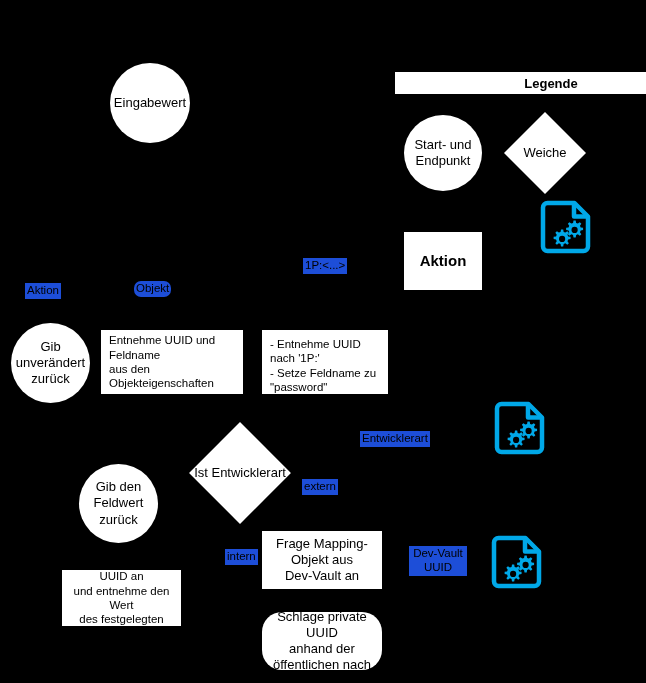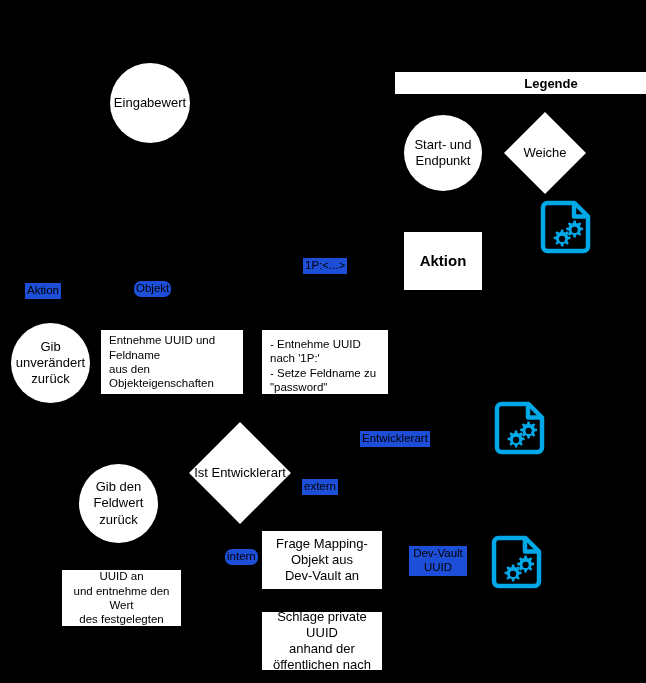--- a/index.html
+++ b/index.html
@@ -135,21 +135,21 @@
     <div class="diamond-shape"></div>
     <div class="diamond-label">Ist Entwicklerart</div>
   </div>
 
   <div class="node circle" style="left:79px; top:464px; width:79px; height:79px;">Gib den
 Feldwert
 zurück</div>
 
   <div class="edge-label" style="left:302px; top:479px;text-align:center;">extern</div>
 
-  <div class="edge-label" style="left:225px; top:549px;border-radius:7px;">intern</div>
+  <div class="edge-label" style="left:225px; top:549px;">intern</div>
 
   <div class="node rect" style="left:262px; top:531px; width:120px; height:58px; font-size:13px;">Frage Mapping-
 Objekt aus
 Dev-Vault an</div>
 
   <div class="edge-label" style="left:409px; top:546px; width:54px;">Dev-Vault
 UUID</div>
 
   <div class="gear-doc-icon" style="left:488px; top:535px; width:54px; height:54px;">
     <svg width="54" height="54" viewBox="0 0 54 54" xmlns="http://www.w3.org/2000/svg">
@@ -161,21 +161,21 @@
         <path d="M24 29.5 l2.2 0 0.45 2.4 1.7 0.72 1.95-1.4 1.55 1.55 -1.4 1.95 0.72 1.7 2.4 0.45 0 2.2 -2.4 0.45 -0.72 1.7 1.4 1.95 -1.55 1.55 -1.95-1.4 -1.7 0.72 -0.45 2.4 -2.2 0 -0.45-2.4 -1.7-0.72 -1.95 1.4 -1.55-1.55 1.4-1.95 -0.72-1.7 -2.4-0.45 0-2.2 2.4-0.45 0.72-1.7 -1.4-1.95 1.55-1.55 1.95 1.4 1.7-0.72Z"></path>
         <circle cx="25.1" cy="38.9" r="3.1" fill="#000000"></circle>
       </g>
     </svg>
   </div>
 
   <div class="node rect" style="left:62px; top:570px; width:119px; height:56px; font-size:11.5px;">Frage Eintrag mit UUID an
 und entnehme den Wert
 des festgelegten Feldes</div>
 
-  <div class="node rect" style="left:262px; top:612px; width:120px; height:58px; font-size:13px;">Schlage private UUID
+  <div class="node rect" style="left:262px; top:612px; width:120px; height:58px; font-size:13px;border-radius:20px;">Schlage private UUID
 anhand der
 öffentlichen nach</div>
 
   <div class="legend-bar" style="left:395px; top:72px; width:280px; height:22px;padding-left:16px;">Legende</div>
 
   <div class="node circle" style="left:404px; top:115px; width:78px; height:76px; font-size:13px;">Start- und
 Endpunkt</div>
 
   <div class="diamond-wrap" style="left:516px; top:124px; width:58px; height:58px;">
     <div class="diamond-shape"></div>

